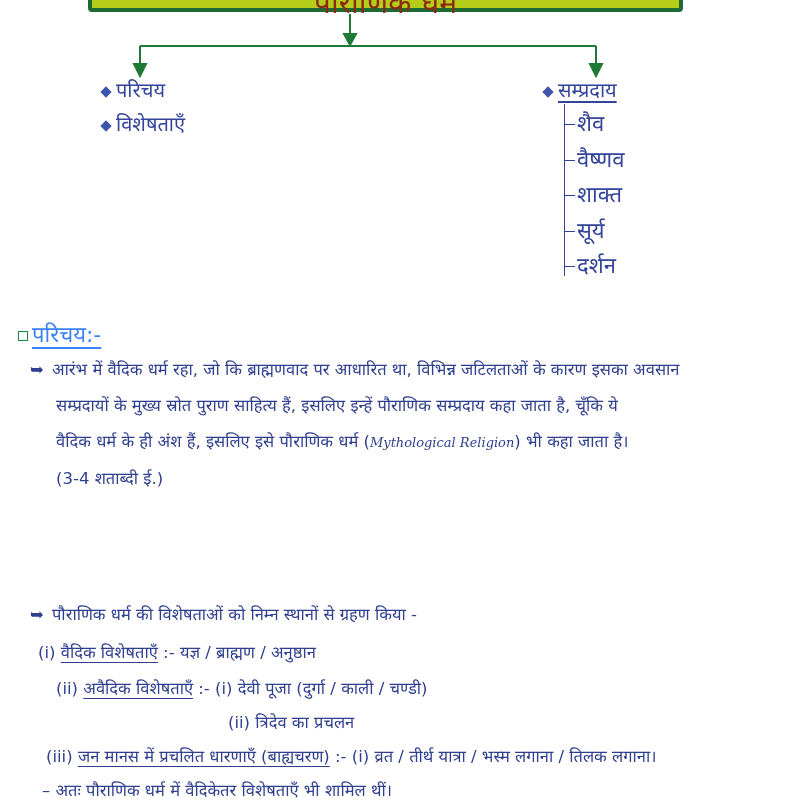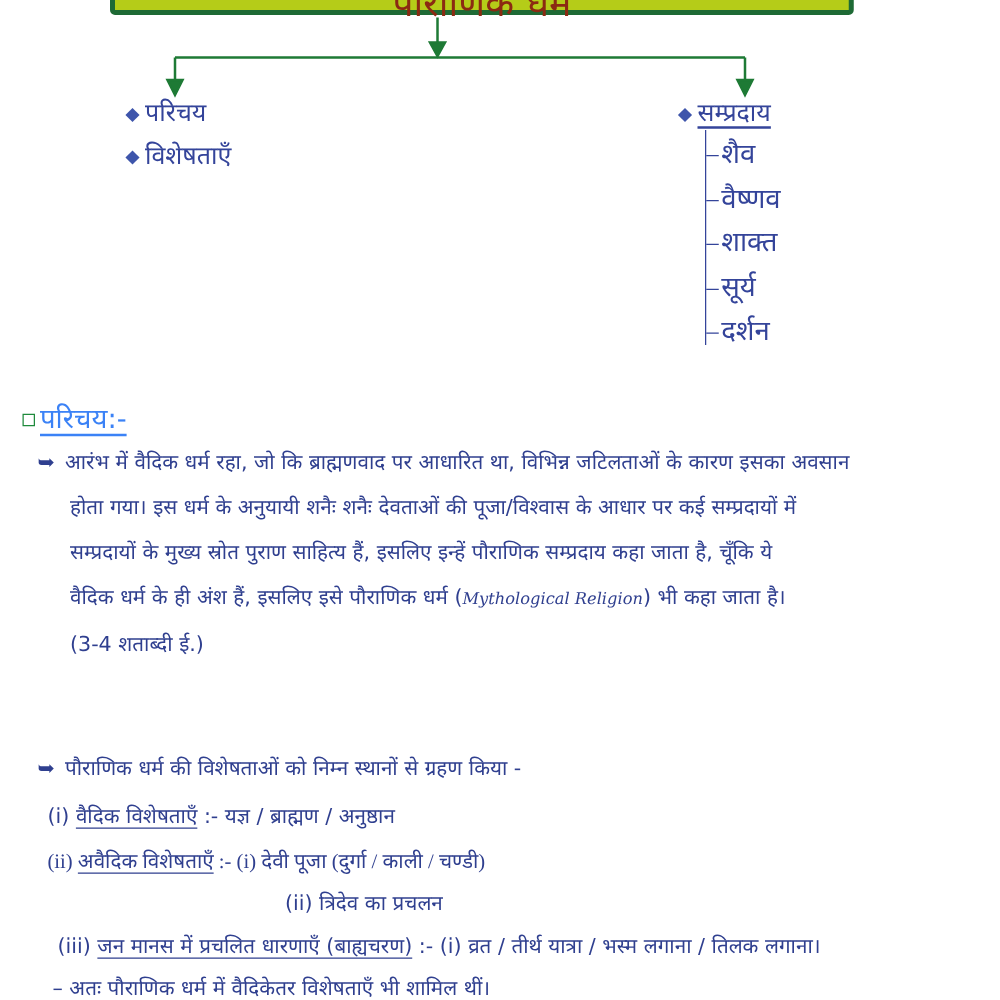--- a/index.html
+++ b/index.html
@@ -75,39 +75,38 @@
 </div>
 
 <div class="heading">
   <span class="box"></span><span class="txt">परिचय:-</span>
 </div>
 
 <div class="para">
   <div class="line">
     <span class="arrow">➥</span><span>आरंभ में वैदिक धर्म रहा, जो कि ब्राह्मणवाद पर आधारित था, विभिन्न जटिलताओं के कारण इसका अवसान</span>
   </div>
-  <div class="line indent">होता गया। इस धर्म के अनुयायी शनैः शनैः देवताओं की पूजा/विश्वास के आधार पर कई सम्प्रदायों में</div>
   <div class="line indent">सम्प्रदायों के मुख्य स्रोत पुराण साहित्य हैं, इसलिए इन्हें पौराणिक सम्प्रदाय कहा जाता है, चूँकि ये</div>
   <div class="line indent">
     <span>वैदिक धर्म के ही अंश हैं, इसलिए इसे पौराणिक धर्म (</span><span class="latin">Mythological Religion</span><span>) भी कहा जाता है।</span>
   </div>
   <div class="line indent">(3-4 शताब्दी ई.)</div>
 </div>
 
 <div class="block2">
   <div class="row" style="left:0; top:0;">
     <span class="arrow">➥</span><span>पौराणिक धर्म की विशेषताओं को निम्न स्थानों से ग्रहण किया -</span>
   </div>
   <div class="row" style="left:8px; top:38px;">
     <span>(i)</span>
     <span class="ul">वैदिक विशेषताएँ</span>
     <span>:-</span>
     <span>यज्ञ / ब्राह्मण / अनुष्ठान</span>
   </div>
-  <div class="row" style="left:8px; top:74px;font-family:Liberation Serif, serif;">
+  <div class="row" style="left:26px; top:74px;">
     <span>(ii)</span>
     <span class="ul">अवैदिक विशेषताएँ</span>
     <span>:-</span>
     <span>(i) देवी पूजा (दुर्गा / काली / चण्डी)</span>
   </div>
   <div class="row" style="left:198px; top:108px;">
     <span>(ii) त्रिदेव का प्रचलन</span>
   </div>
   <div class="row" style="left:16px; top:142px;">
     <span>(iii)</span>

